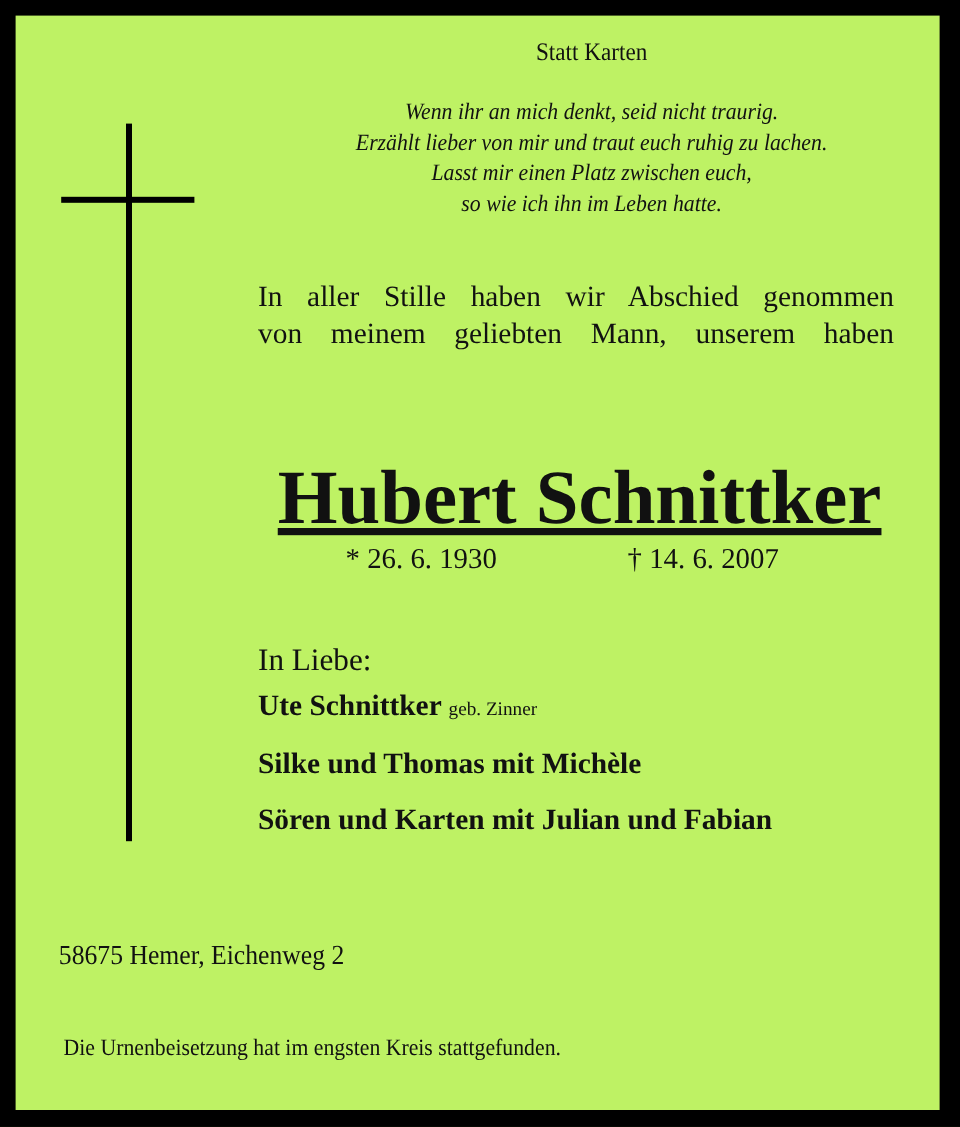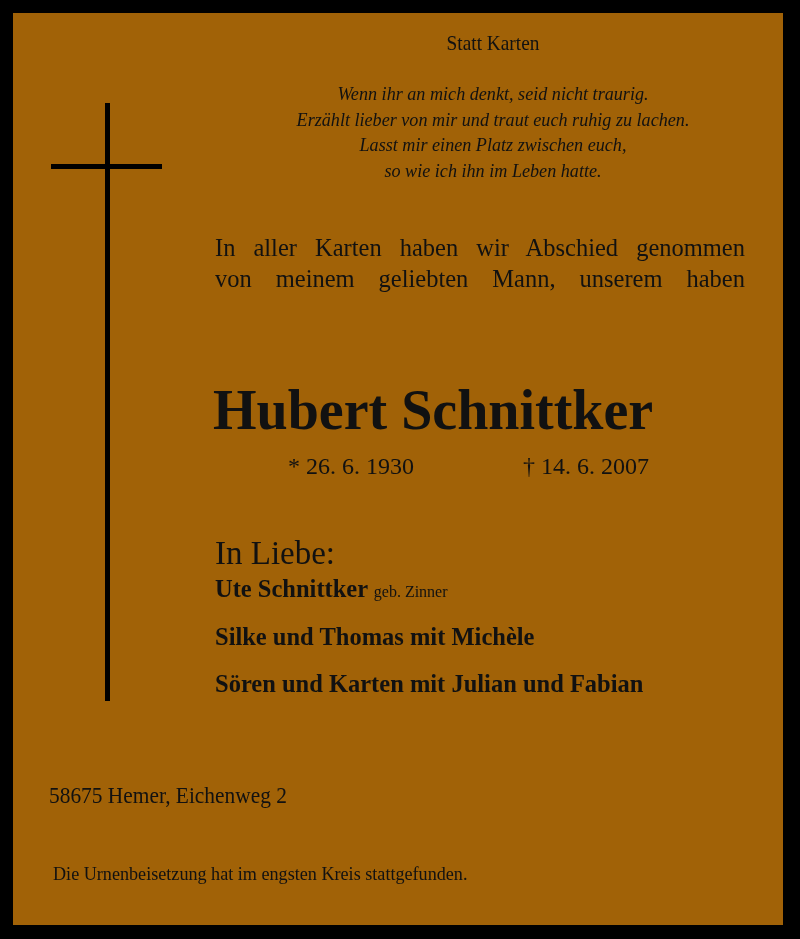--- a/index.html
+++ b/index.html
@@ -1,31 +1,31 @@
 <!DOCTYPE html>
 <html><head>
   <meta charset="utf-8">
   <style>
     html, body { margin:0; padding:0; background:#000; }
     body { width:800px; height:939px; position:relative; overflow:hidden; }
     .card {
       position:absolute; left:13px; top:13px; width:770px; height:912px;
-      background:#a16207; color:#111;
+      background:#bef264; color:#111;
       font-family:"Liberation Serif", "DejaVu Serif", serif;
     }
     .cross-v { position:absolute; left:92px; top:90px; width:5px; height:598px; background:#000; }
     .cross-h { position:absolute; left:38px; top:151px; width:111px; height:5px; background:#000; }
     .statt { position:absolute; left:200px; width:560px; top:18px; text-align:center; font-size:21px; transform:scaleX(0.92); }
     .poem { position:absolute; left:190px; width:580px; top:68px; text-align:center; font-style:italic; font-size:19.5px; line-height:25.5px; transform:scaleX(0.93); }
     .intro { position:absolute; left:202px; width:530px; top:220px; font-size:24.5px; line-height:30.5px; text-align:justify; text-align-last:left; }
-    .name { position:absolute; left:200px; width:540px; top:365px; font-weight:bold; font-size:56px; letter-spacing:0px; }
+    .name { position:absolute; left:200px; width:540px; top:365px; text-align:center; font-weight:bold; font-size:64px; letter-spacing:0px;text-decoration:underline; }
     .dates { position:absolute; left:200px; width:540px; top:440px; font-size:24px; }
     .birth { position:absolute; left:75px; }
     .death { position:absolute; left:310px; }
-    .inliebe { position:absolute; left:202px; top:522px; font-size:33px; }
+    .inliebe { position:absolute; left:202px; top:522px; font-size:26px; }
     .mourner { position:absolute; left:202px; font-size:24.5px; font-weight:bold; }
     .mourner .small { font-weight:normal; font-size:16px; }
     .m1 { top:562px; }
     .m2 { top:610px;text-align:right; }
     .m3 { top:657px; }
     .address { position:absolute; left:36px; top:770px; font-size:23px; transform:scaleX(0.93); transform-origin:left; }
     .note { position:absolute; left:40px; top:850px; font-size:19.5px; transform:scaleX(0.93); transform-origin:left; }
   </style>
 </head>
 <body>
@@ -37,21 +37,21 @@
   <div class="statt">Statt Karten</div>
 
   <div class="poem">
     <div>Wenn ihr an mich denkt, seid nicht traurig.</div>
     <div>Erzählt lieber von mir und traut euch ruhig zu lachen.</div>
     <div>Lasst mir einen Platz zwischen euch,</div>
     <div>so wie ich ihn im Leben hatte.</div>
   </div>
 
   <div class="intro">
-    <div style="text-align:justify;text-align-last:justify;">In aller Karten haben wir Abschied genommen</div>
+    <div style="text-align:justify;text-align-last:justify;">In aller Stille haben wir Abschied genommen</div>
     <div style="text-align:justify;text-align-last:justify;">von meinem geliebten Mann, unserem haben</div>
   </div>
 
   <div class="name">Hubert Schnittker</div>
 
   <div class="dates">
     <span class="birth">* 26. 6. 1930</span>
     <span class="death">† 14. 6. 2007</span>
   </div>
 

